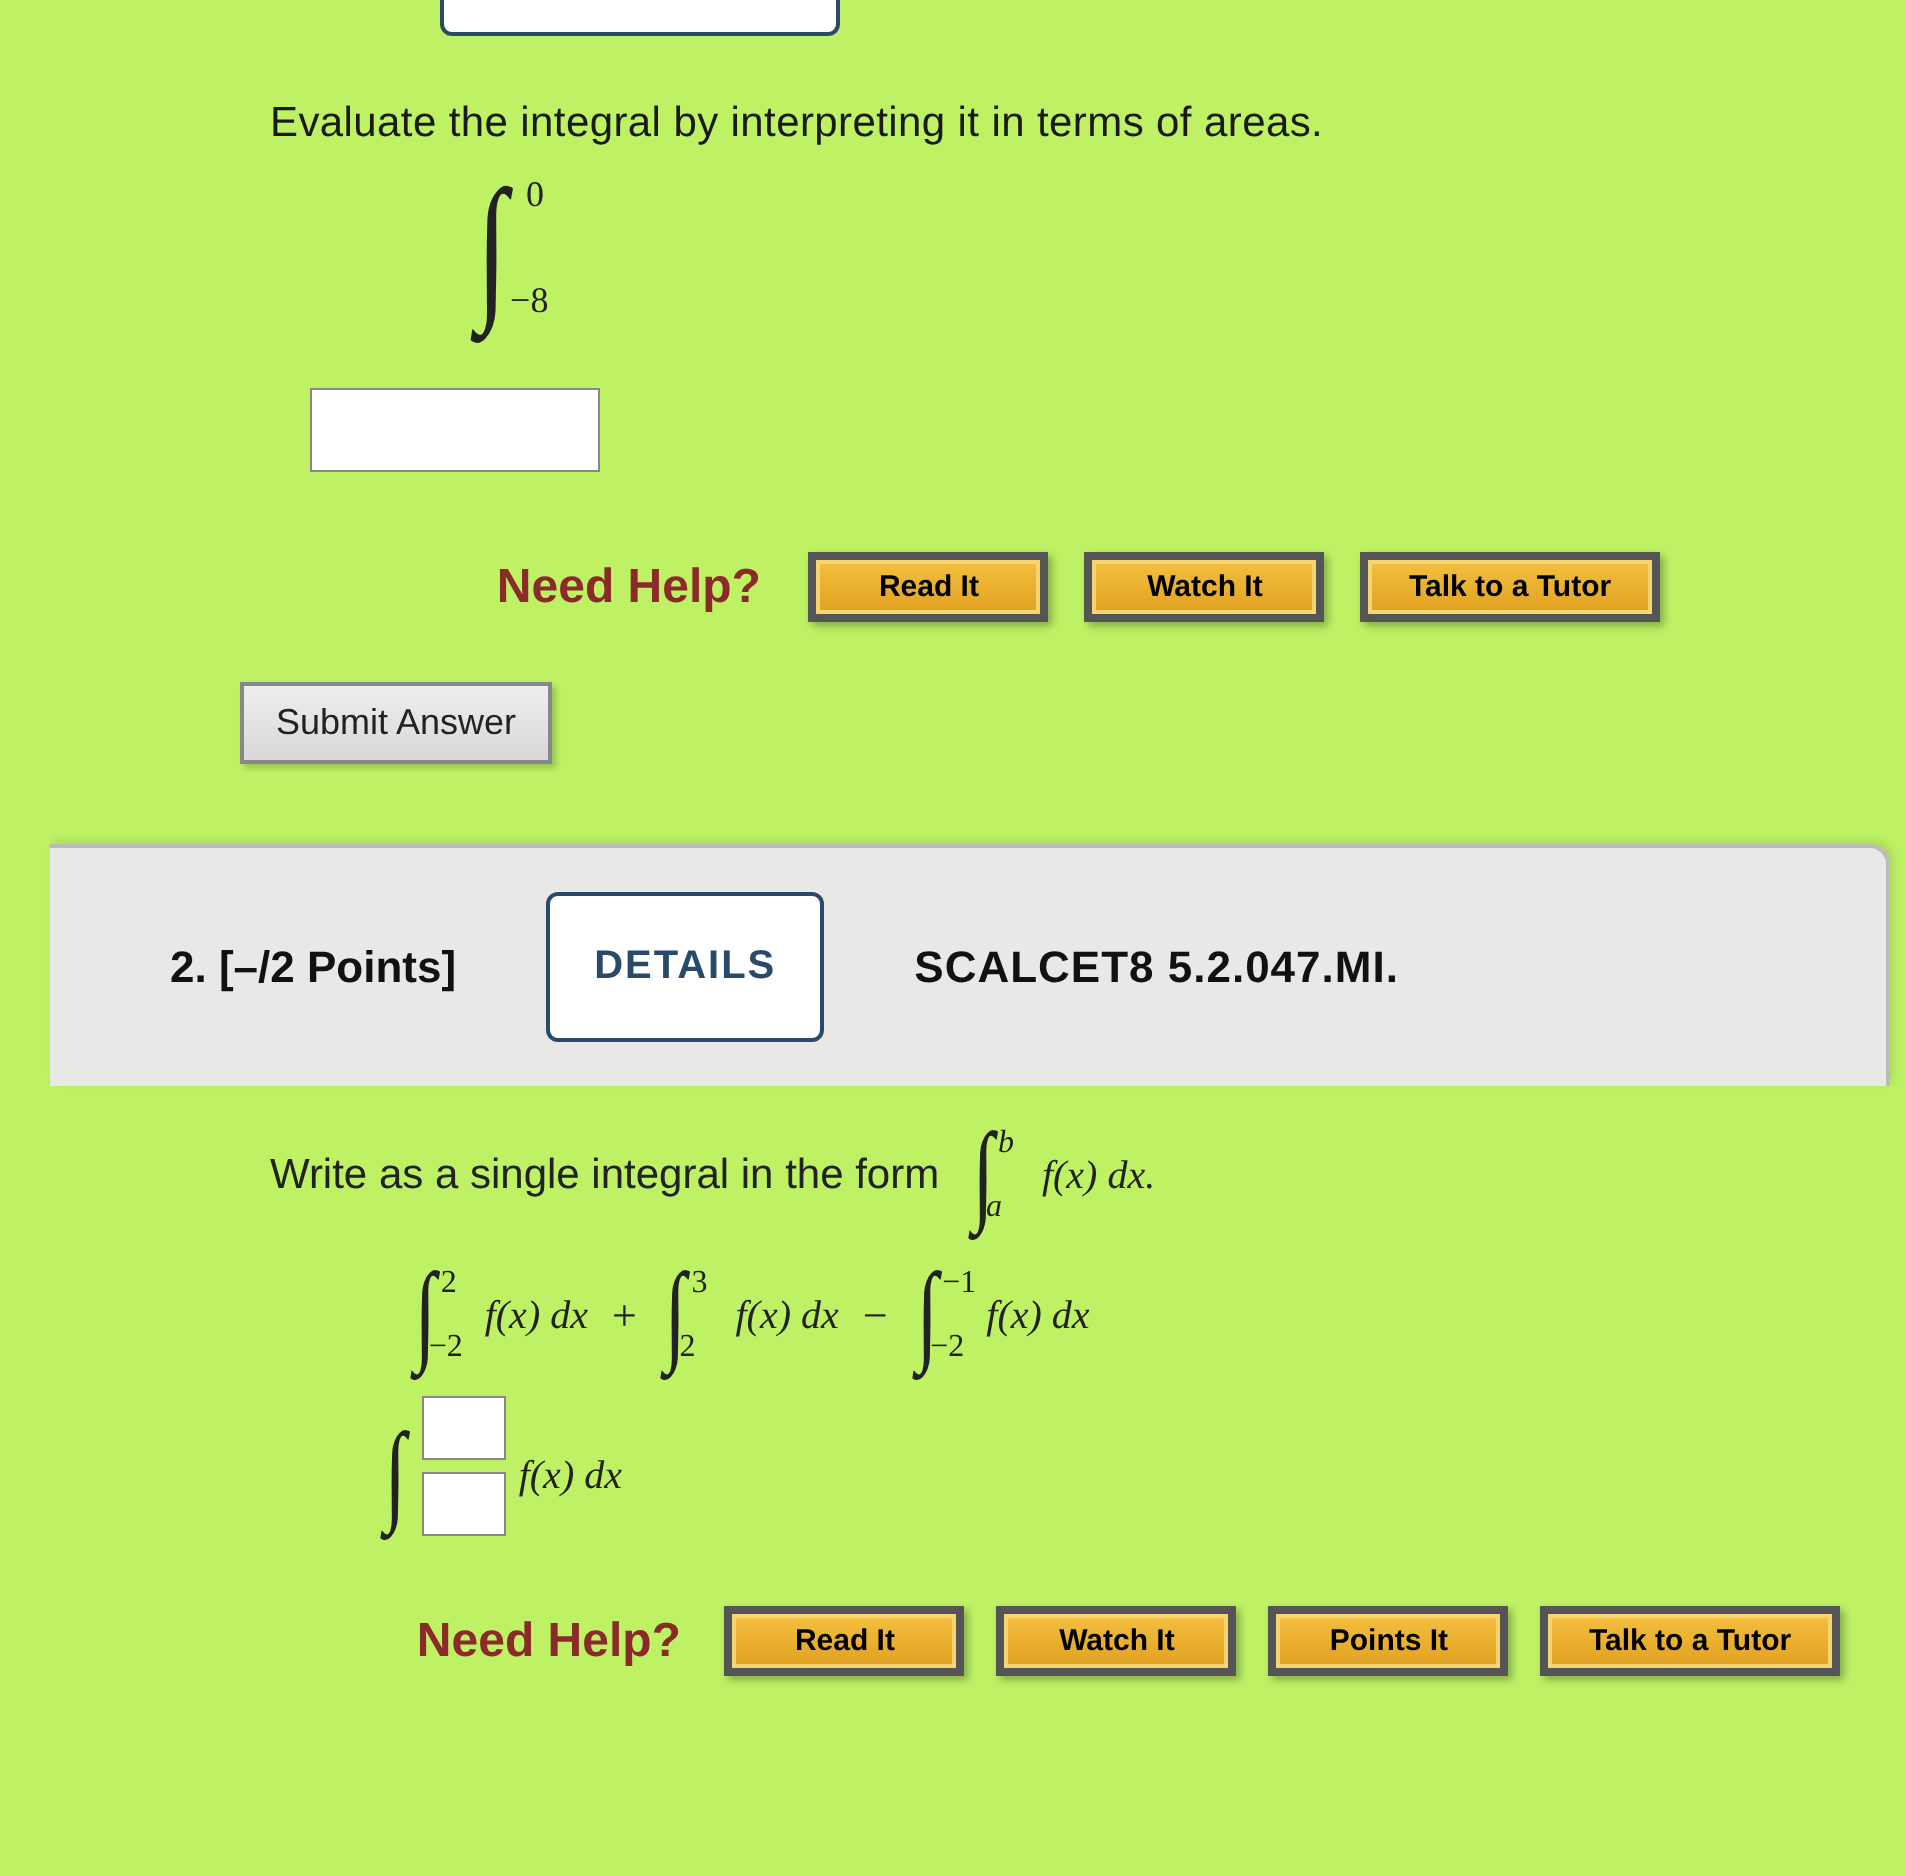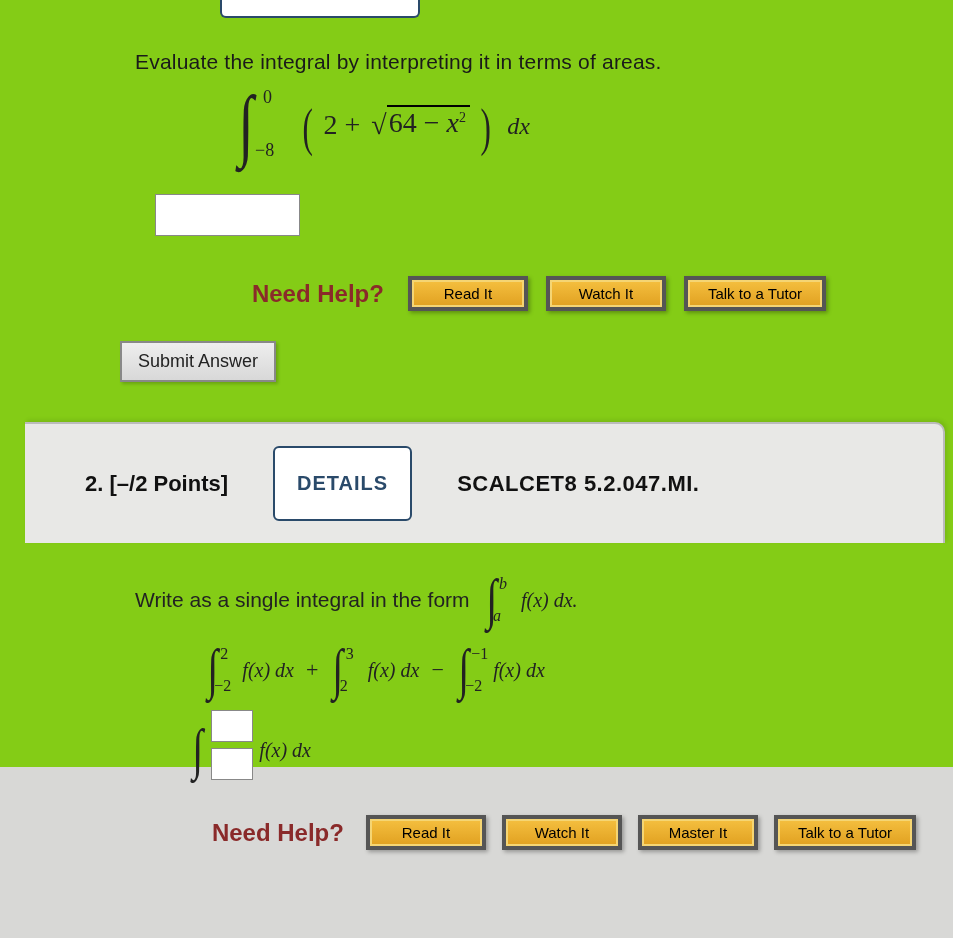--- a/index.html
+++ b/index.html
@@ -7,23 +7,23 @@
     margin: 0;
     padding: 0;
     font-family: Arial, Helvetica, sans-serif;
     background: #d8d8d6;
     width: 953px;
     height: 938px;
     overflow: hidden;
     position: relative;
   }
   .page {
-    background: #84cc16;
+    background: #bef264;
     width: 953px;
-    height: 767px;
+    height: 938px;
     position: relative;
   }
   .top-input-wrap {
     position: absolute;
     top: 0;
     left: 220px;
     width: 200px;
     height: 18px;
     border: 2px solid #2a4a6a;
     border-top: none;
@@ -101,21 +101,21 @@
     color: #8a2a2a;
     font-size: 24px;
     font-weight: bold;
     margin-right: 6px;
   }
   .gold-btn {
     background: linear-gradient(#f5c040, #e0a020);
     border: 4px solid #555;
     box-shadow: inset 0 0 0 2px #f5d573, 2px 2px 4px rgba(0,0,0,0.3);
     color: #000;
-    font-weight: normal;
+    font-weight: bold;
     font-size: 15px;
     padding: 5px 20px;
     cursor: pointer;
     min-width: 120px;
     text-align: center;
   }
 
   .submit-btn {
     margin: 30px 0 0 35px;
     display:inline-block;
@@ -153,21 +153,21 @@
     padding: 24px 22px;
     cursor: pointer;
     letter-spacing: 1px;
     font-weight: bold;
   }
   .q2-code { font-weight: bold; font-size: 22px; color: #111; letter-spacing: 0.5px; }
 
   
   .q2-body {
     margin-left: 50px;
-    margin-top: 32px;
+    margin-top: 20px;
   }
   .q2-prompt-line {
     display: flex;
     align-items: center;
     font-size: 21px;
     gap: 14px;
     flex-wrap: wrap;
   }
   .mini-integral {
     display:inline-flex;
@@ -222,34 +222,20 @@
   <div class="body-area">
 
     
     <div class="q1-prompt">Evaluate the integral by interpreting it in terms of areas.</div>
 
     <div class="integral-block">
       <span class="big-integral">∫</span>
       <span class="int-limits">
         <span class="int-upper">0</span>
         <span class="int-lower">−8</span>
-      </span>
-      <span class="integrand">
-        <span class="paren">(</span>
-        <span>2</span>
-        <span>+</span>
-        <span class="sqrt-wrap">
-          <span class="radical">√</span><span class="overline">
-            <span>64</span>
-            <span>−</span>
-            <span style="font-style:italic">x</span><span class="sup">2</span>
-          </span>
-        </span>
-        <span class="paren">)</span>
-        <span class="dx">dx</span>
       </span>
     </div>
 
     <div class="answer-input"></div>
 
     <div class="need-help-row">
       <span class="need-help-label">Need Help?</span>
       <span class="gold-btn">Read It</span>
       <span class="gold-btn">Watch It</span>
       <span class="gold-btn">Talk to a Tutor</span>
@@ -319,20 +305,20 @@
           <span class="lim-input"></span>
           <span class="lim-input"></span>
         </span>
         <span class="mini-integrand" style="font-family:'Times New Roman',serif">f(x) dx</span>
       </div>
 
       <div class="need-help-row q2">
         <span class="need-help-label">Need Help?</span>
         <span class="gold-btn">Read It</span>
         <span class="gold-btn">Watch It</span>
-        <span class="gold-btn">Master It</span>
+        <span class="gold-btn">Points It</span>
         <span class="gold-btn">Talk to a Tutor</span>
       </div>
 
     </div>
 
   </div>
 </div>
 
 </body></html>

